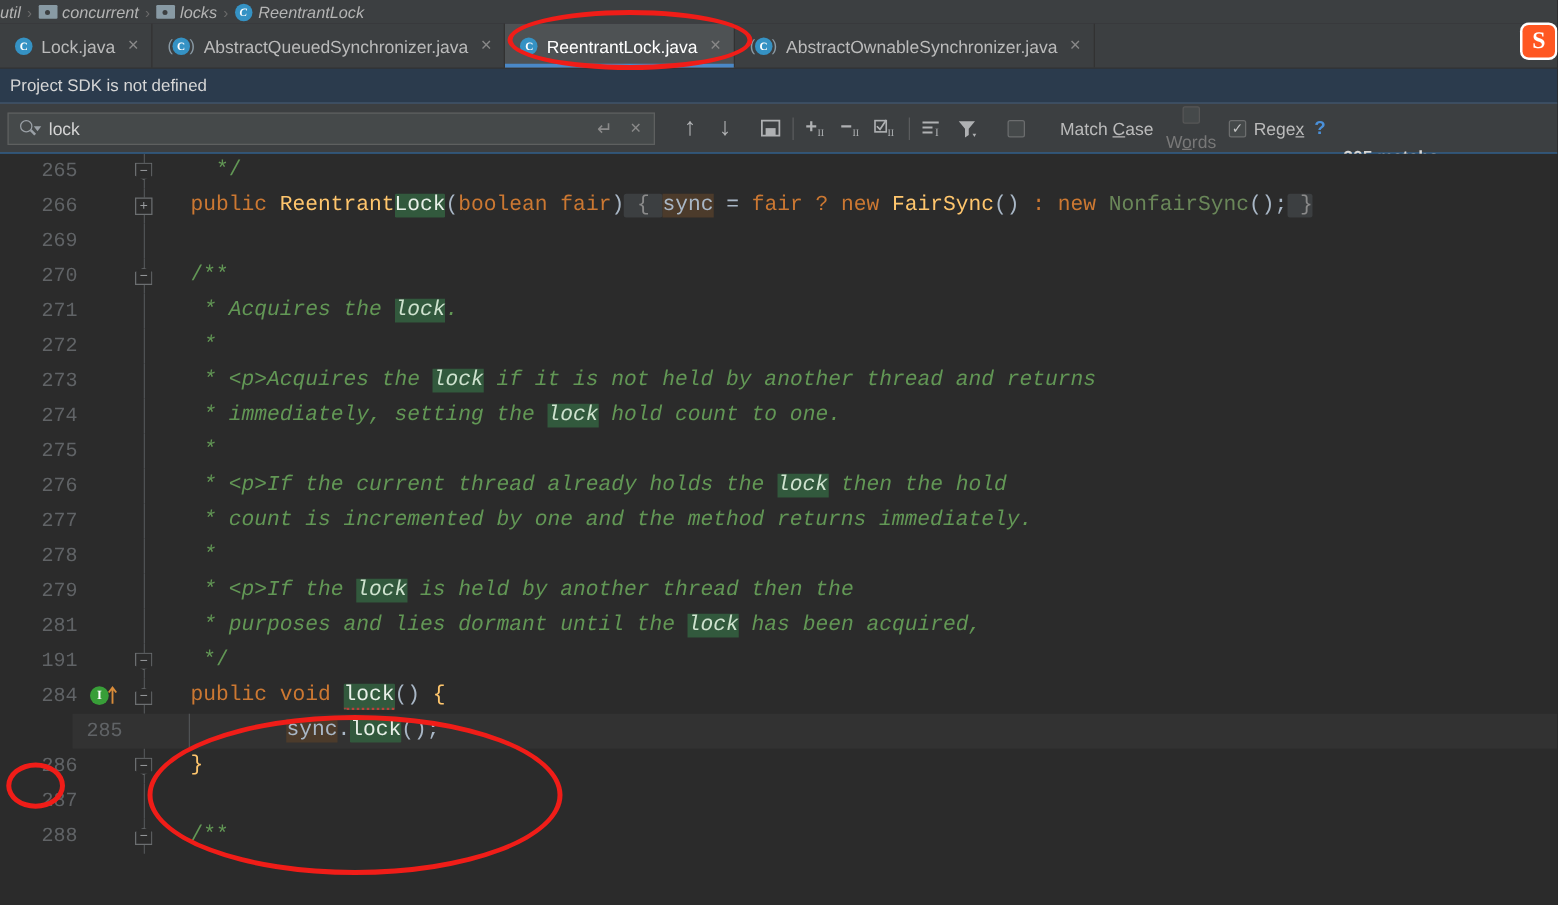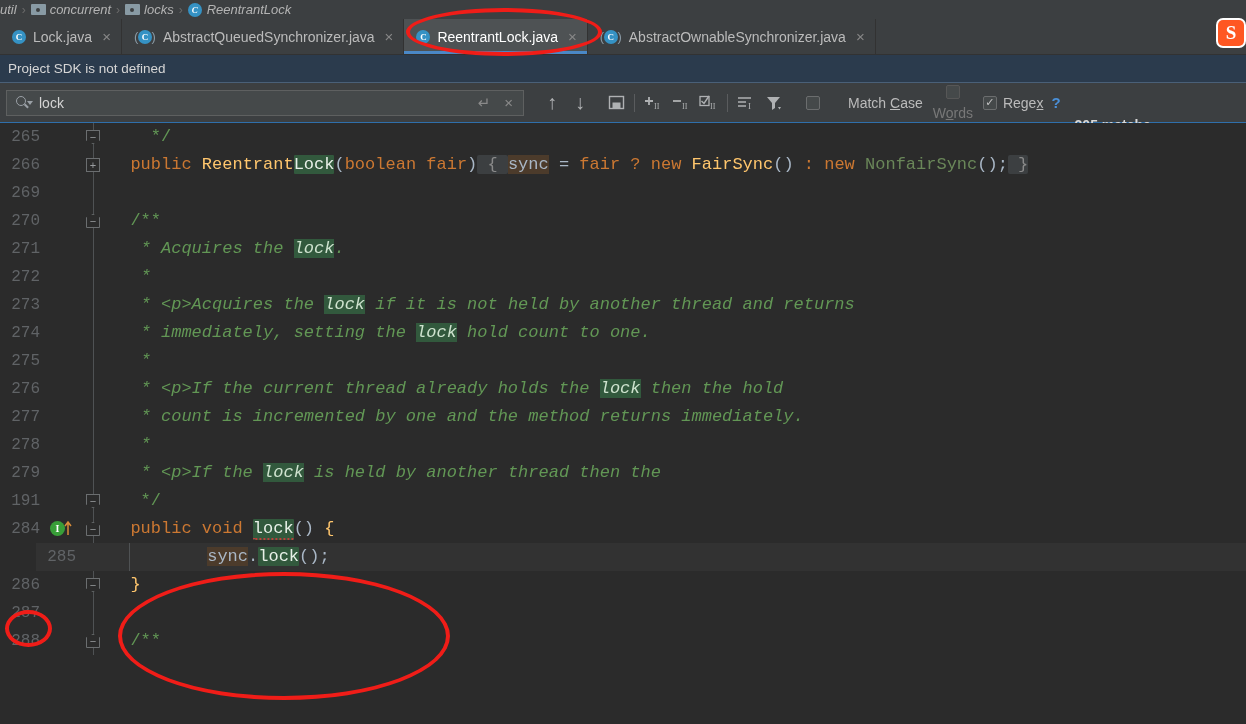--- a/index.html
+++ b/index.html
@@ -159,20 +159,21 @@
     margin-left: 14px; font-size: 14px; color: #d8d8d8;
     font-weight: bold; white-space: nowrap; margin-top: 44px;
   }
 
   
   #editor {
     position: relative;
     height: 600px;
     background: #2b2b2b;
     overflow: hidden;
+    padding-left: 22px;
   }
   .row {
     height: 28px;
     display: flex; align-items: center;
     position: relative;
   }
   .row.current { background: #323232; margin-left: 36px; }
   .gutter-num {
     width: 48px; text-align: right; padding-right: 8px;
     color: #606366; font-size: 16px;
@@ -485,20 +486,28 @@
     </div>
     <div class="row">
       <div class="gutter-num">279</div>
       <div class="gutter-mark"></div>
       <div class="gutter-fold">
         <span class="fold-line"></span>
       </div>
       <div class="code"><span class="cmt">   * &lt;p&gt;If the </span><span class="hl-cmt">lock</span><span class="cmt"> is held by another thread then the</span></div>
     </div>
     <div class="row">
+      <div class="gutter-num">281</div>
+      <div class="gutter-mark"></div>
+      <div class="gutter-fold">
+        <span class="fold-line"></span>
+      </div>
+      <div class="code"><span class="cmt">   * purposes and lies dormant until the </span><span class="hl-cmt">lock</span><span class="cmt"> has been acquired,</span></div>
+    </div>
+    <div class="row">
       <div class="gutter-num">191</div>
       <div class="gutter-mark"></div>
       <div class="gutter-fold">
         <span class="fold-line"></span>
         <span class="fold-end">−</span>
       </div>
       <div class="code"><span class="plain">   </span><span class="cmt-b">*/</span></div>
     </div>
     <div class="row">
       <div class="gutter-num">284</div>

